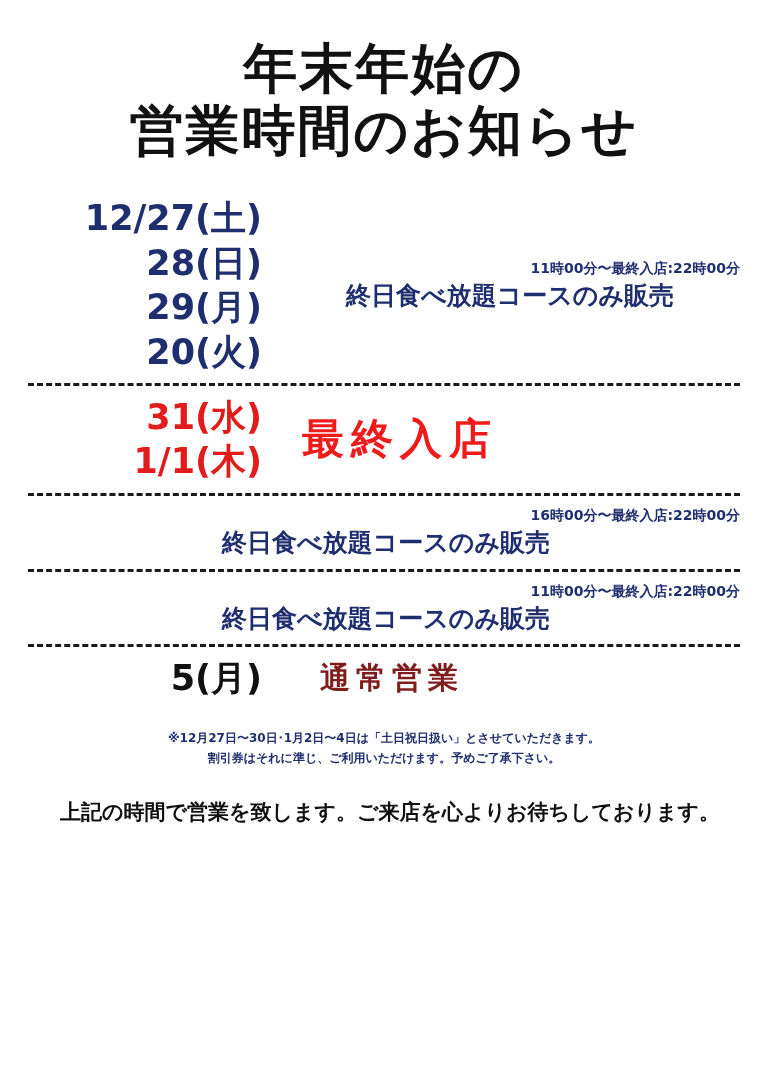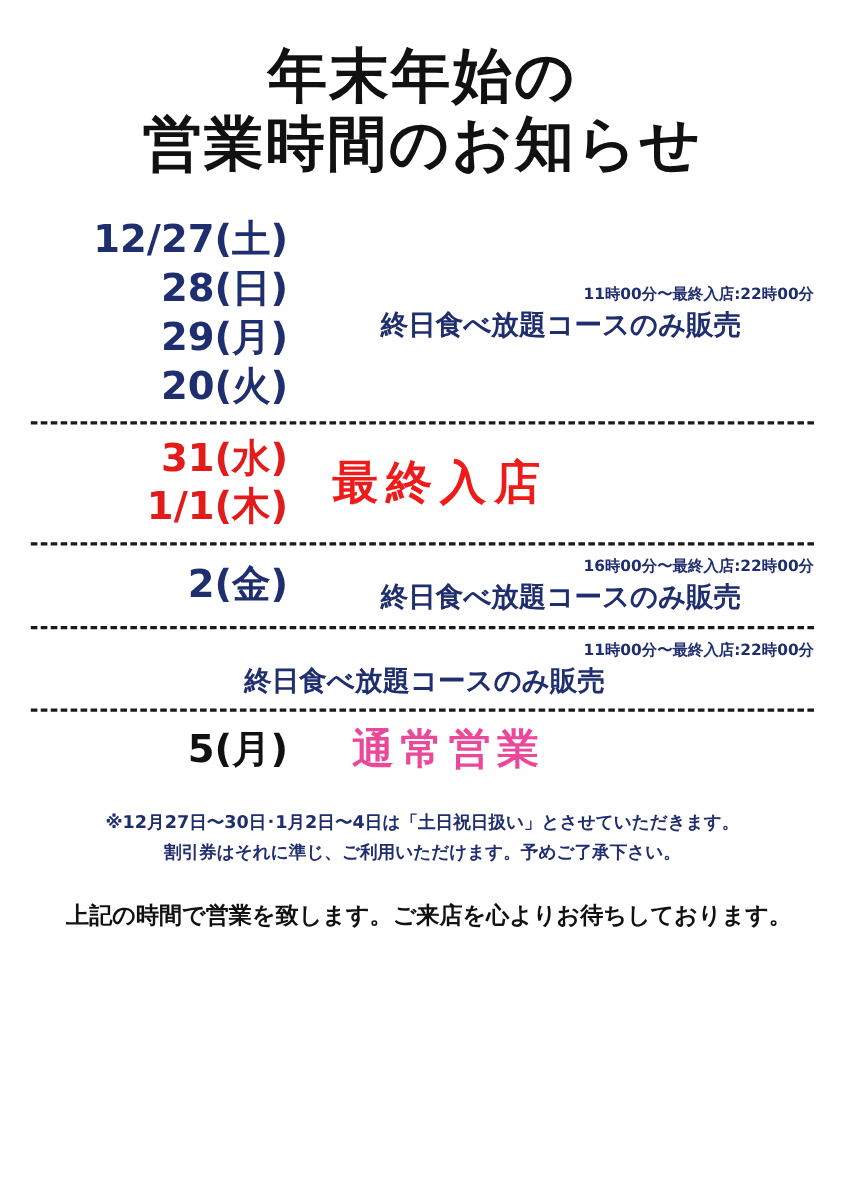--- a/index.html
+++ b/index.html
@@ -90,43 +90,43 @@
     font-weight: bold;
     font-size: 42px;
     color: #ef1b1b;
     letter-spacing: 7px;
     white-space: nowrap;
     padding-left: 22px;
   }
   .normal-note {
     font-family: "DejaVu Sans", sans-serif;
     font-weight: bold;
-    font-size: 38px;
-    color: #ec4899;
+    font-size: 30px;
+    color: #7f1d1d;
     letter-spacing: 6px;
     white-space: nowrap;
     padding-left: 40px;
   }
   .group.normal .date { color: #111111; }
 
   .divider {
     border-top: 3px dashed #1a1a1a;
     margin: 9px 0 9px 0;
     height: 0;
   }
 
   
   .notes {
     margin-top: 28px;
     text-align: center;
   }
   .note {
     font-family: "DejaVu Sans", sans-serif;
     font-weight: bold;
-    font-size: 16px;
+    font-size: 12px;
     color: #1f2e6e;
     line-height: 1.65;
     letter-spacing: 0px;
   }
   .closing {
     margin-top: 30px;
     text-align: center;
     font-family: "DejaVu Sans", sans-serif;
     font-size: 21px;
     font-weight: bold;
@@ -176,23 +176,20 @@
         <div class="date red">1/1(木)</div>
       </div>
       <div class="hours">
         <div class="closed-note">最終入店</div>
       </div>
     </div>
 
     <div class="divider"></div>
 
     <div class="group">
-      <div class="dates">
-        <div class="date">2(金)</div>
-      </div>
       <div class="hours">
         <div class="hours-line-1">16時00分〜最終入店:22時00分</div>
         <div class="hours-line-2">終日食べ放題コースのみ販売</div>
       </div>
     </div>
 
     <div class="divider"></div>
 
     <div class="group">
       <div class="hours">

